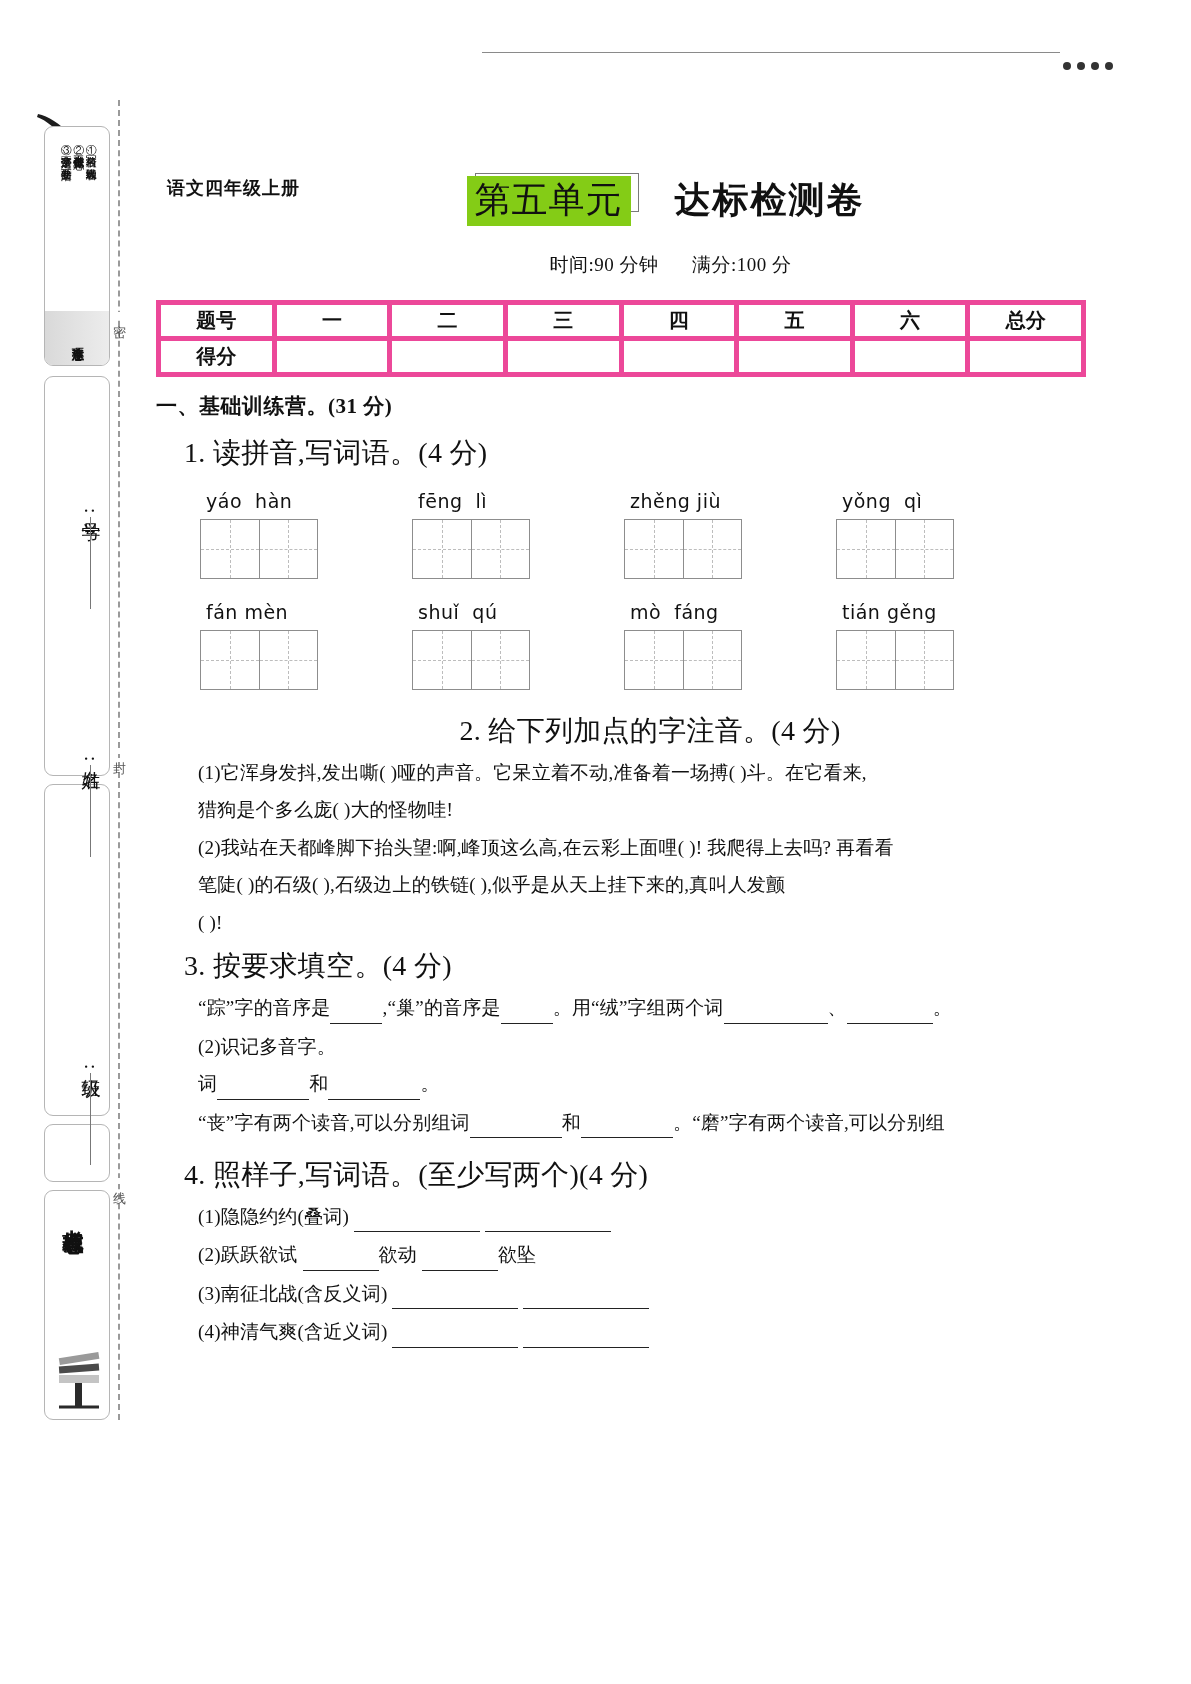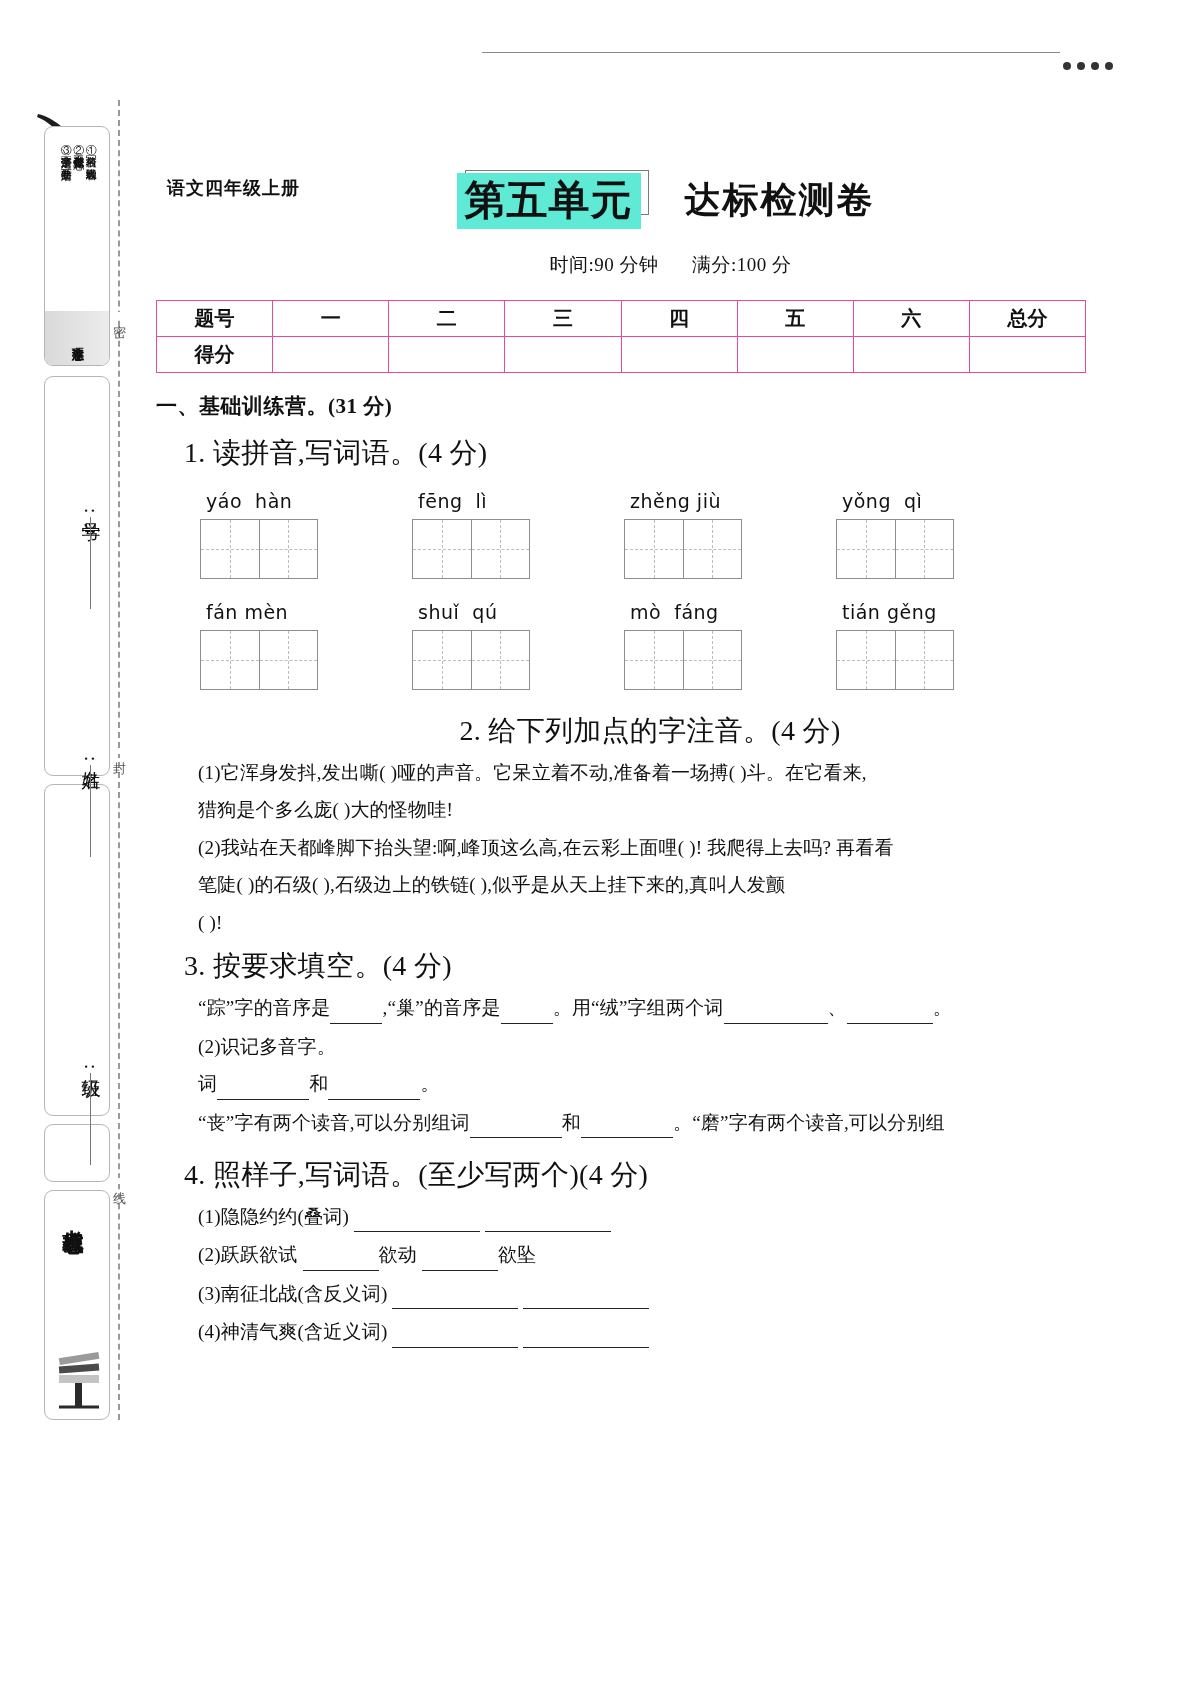--- a/index.html
+++ b/index.html
@@ -181,24 +181,24 @@
   }
   .unit-chip .shadowbox {
     position: absolute;
     left: 8px; top: -8px;
     width: 100%; height: 100%;
     border: 1px solid #7a7a7a;
     background: transparent;
   }
   .unit-chip .fillbox {
     position: relative;
-    background: #5eead4;
+    background: #84cc16;
     padding: 4px 8px 6px 8px;
-    font-size: 41px;
-    font-weight: bold;
+    font-size: 36px;
+    font-weight: normal;
     letter-spacing: 1px;
     line-height: 1.1;
   }
   .title-main {
     font-size: 36px;
     font-weight: bold;
     letter-spacing: 2px;
     margin-left: 44px;
   }
   .title-dots {
@@ -232,21 +232,21 @@
 
   
   .score-table {
     position: absolute;
     left: 16px; top: 300px;
     width: 930px;
     border-collapse: collapse;
     table-layout: fixed;
   }
   .score-table td {
-    border: 1px solid #ec4899;
+    border: 5px solid #ec4899;
     height: 36px;
     text-align: center;
     font-size: 20px;
     font-weight: bold;
     font-family: "Liberation Serif", serif;
   }
   .score-table td.blank { font-weight: normal; }
 
   
   .content {

